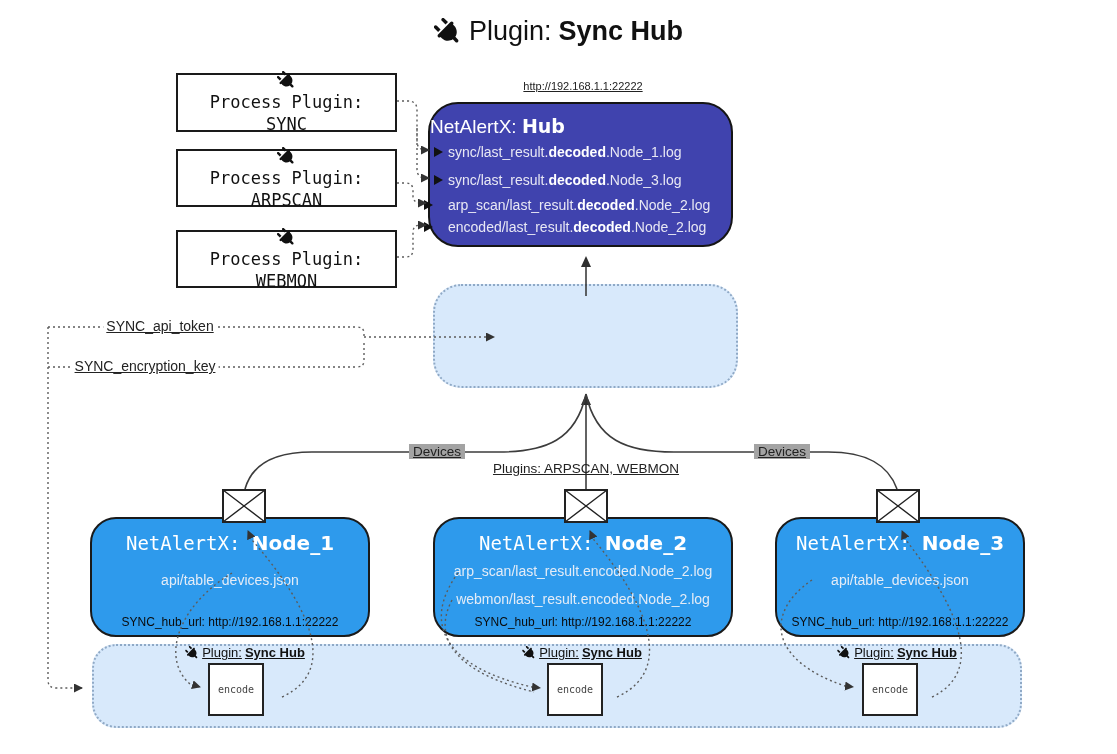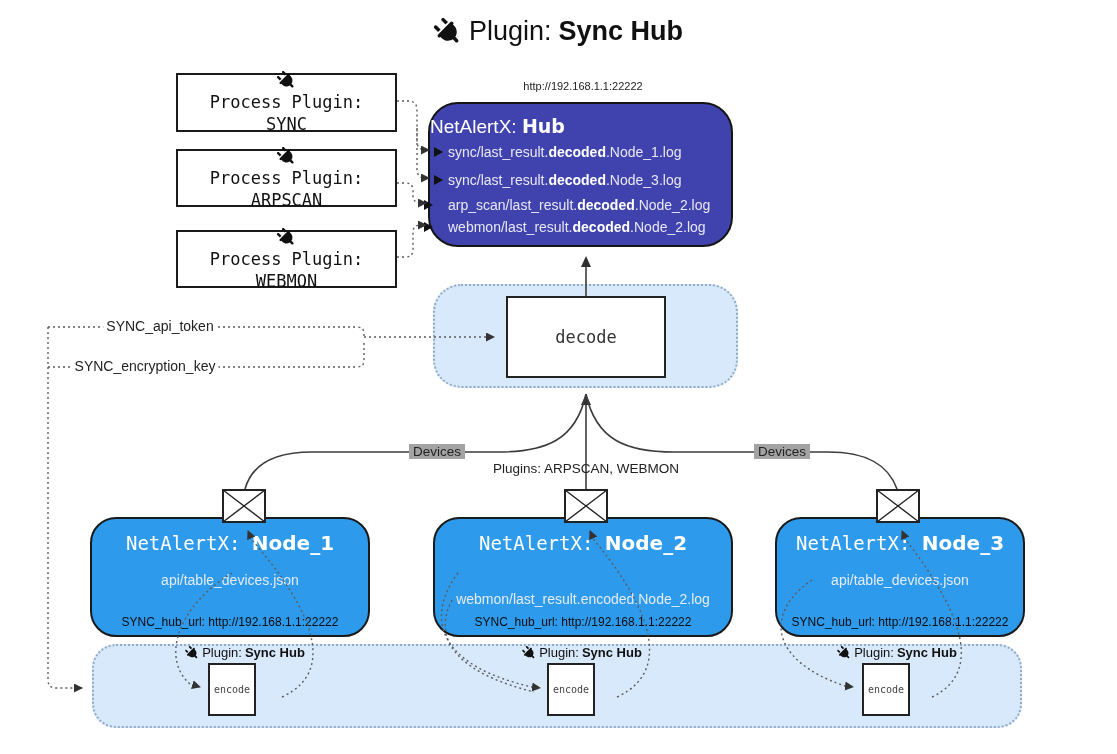--- a/index.html
+++ b/index.html
@@ -1,19 +1,19 @@
 <!DOCTYPE html>
 <html style="--hub: #4043ae; --node: #2e9aec; --panel: #d8e9fb; --panel_border: #8fa9c6;"><head>
 <meta charset="utf-8">
 <style>
   html,body{margin:0;padding:0;background:#ffffff;}
   #stage{position:relative;width:1117px;height:754px;background:#fff;overflow:hidden;
          font-family:"Liberation Sans",sans-serif;color:#1a1a1a;}
   .abs{position:absolute;}
-  .ctr{transform:translateX(-50%);white-space:nowrap;}
+  .ctr{transform:translateX(-50%);white-space:nowrap;text-decoration:underline;}
 
   
   svg.wires{position:absolute;left:0;top:0;z-index:5;pointer-events:none;}
   .s{stroke:#3c3c3c;stroke-width:1.6;fill:none;}
   .d{stroke:#5c5c5c;stroke-width:1.4;fill:none;stroke-dasharray:2 3;}
 
   
   .title{left:0;top:16px;width:1117px;display:flex;align-items:center;justify-content:center;
          gap:7px;font-size:27px;color:#111;z-index:2;}
   .title b{font-weight:700;}
@@ -40,21 +40,21 @@
 
   
   .panel{background:var(--panel,#d8e9fb);border:2px dotted var(--panel_border,#8fa9c6);
          box-sizing:border-box;z-index:1;}
   .decode-panel{left:433px;top:284px;width:305px;height:104px;border-radius:28px;}
   .bottom-panel{left:92px;top:644px;width:930px;height:84px;border-radius:24px;}
   .proc-box{background:#fff;border:2px solid #222;box-sizing:border-box;z-index:3;
             display:flex;align-items:center;justify-content:center;color:#333;
             font-family:"DejaVu Sans Mono",monospace;}
   .decode-box{left:506px;top:296px;width:160px;height:82px;font-size:17px;}
-  .encode-box{top:663px;width:48px;height:53px;font-size:10px;color:#444;}
+  .encode-box{top:663px;width:56px;height:53px;font-size:10px;color:#444;}
 
   
   .keylab{font-size:14px;color:#222;background:#fff;padding:0 3px;z-index:6;}
   
   .edgelab{font-size:13.5px;color:#222;z-index:6;}
   .wbg{background:#a3a3a3;padding:0 4px;margin-left:17px;}
 
   
   .node{background:var(--node,#2e9aec);border:2px solid #1a1a1a;border-radius:26px;
         box-sizing:border-box;height:120px;top:517px;z-index:2;}
@@ -128,21 +128,21 @@
       <b>Sync Hub</b>
   </div>
 
   <div class="abs ctr hub-url">http://192.168.1.1:22222</div>
 
   <div class="abs hub">
     <div class="hub-title"><span>NetAlertX: </span><b>Hub</b></div>
     <div class="hub-line" style="top:38px"><span class="tri t-in"></span><span>sync/last_result.</span><b>decoded</b><span>.Node_1.log</span></div>
     <div class="hub-line" style="top:66px"><span class="tri t-in"></span><span>sync/last_result.</span><b>decoded</b><span>.Node_3.log</span></div>
     <div class="hub-line" style="top:91px"><span class="tri t-out"></span><span>arp_scan/last_result.</span><b>decoded</b><span>.Node_2.log</span></div>
-    <div class="hub-line" style="top:113px"><span class="tri t-out"></span><span>webmon/last_result.</span><b>decoded</b><span>.Node_2.log</span></div>
+    <div class="hub-line" style="top:113px"><span class="tri t-out"></span><span>encoded/last_result.</span><b>decoded</b><span>.Node_2.log</span></div>
   </div>
 
   <div class="abs pp" style="left:176px;top:73px;height:59px">
     <div class="l1">
         <svg class="plug" width="19" height="19" viewBox="0 0 512 512">
           <g transform="translate(256 256) rotate(-45) translate(-192 -256)">
             <path fill="#111" d="M96 0C78.3 0 64 14.3 64 32l0 96 64 0 0-96C128 14.3 113.7 0 96 0zM288 0c-17.7 0-32 14.3-32 32l0 96 64 0 0-96c0-17.7-14.3-32-32-32zM32 160c-17.7 0-32 14.3-32 32s14.3 32 32 32l0 32c0 77.4 55 142 128 156.8l0 67.2c0 17.7 14.3 32 32 32s32-14.3 32-32l0-67.2C297 398.6 352 333.4 352 256l0-32c17.7 0 32-14.3 32-32s-14.3-32-32-32L32 160z"></path>
           </g>
         </svg>
         <span>Process Plugin:</span>
@@ -166,23 +166,20 @@
           <g transform="translate(256 256) rotate(-45) translate(-192 -256)">
             <path fill="#111" d="M96 0C78.3 0 64 14.3 64 32l0 96 64 0 0-96C128 14.3 113.7 0 96 0zM288 0c-17.7 0-32 14.3-32 32l0 96 64 0 0-96c0-17.7-14.3-32-32-32zM32 160c-17.7 0-32 14.3-32 32s14.3 32 32 32l0 32c0 77.4 55 142 128 156.8l0 67.2c0 17.7 14.3 32 32 32s32-14.3 32-32l0-67.2C297 398.6 352 333.4 352 256l0-32c17.7 0 32-14.3 32-32s-14.3-32-32-32L32 160z"></path>
           </g>
         </svg>
         <span>Process Plugin:</span>
       </div>
     <div>WEBMON</div>
   </div>
 
   <div class="abs panel decode-panel"></div>
-  <div class="abs proc-box decode-box">
-      <span>decode</span>
-    </div>
 
   <div class="abs ctr keylab" style="left:160px;top:318px">SYNC_api_token</div>
   <div class="abs ctr keylab" style="left:145px;top:358px">SYNC_encryption_key</div>
 
   <div class="abs ctr edgelab wbg" style="left:420px;top:444px">Devices</div>
   <div class="abs ctr edgelab wbg" style="left:765px;top:444px">Devices</div>
   <div class="abs ctr edgelab" style="left:586px;top:461px">Plugins: ARPSCAN, WEBMON</div>
 
   <svg class="abs env" style="left:222px;top:489px" width="44" height="34">
       <rect x="1" y="1" width="42" height="32" fill="#fff" stroke="#222" stroke-width="2"></rect>
@@ -197,20 +194,21 @@
       <path d="M1 1 L22 17 M43 1 L22 17 M1 33 L22 17 M43 33 L22 17" stroke="#222" stroke-width="1.4" fill="none"></path>
     </svg>
 
   <div class="abs node" style="left:90px;width:280px">
     <div class="node-title"><span>NetAlertX: </span><b>Node_1</b></div>
     <div class="node-line" style="top:53px">api/table_devices.json</div>
     <div class="node-url">SYNC_hub_url: http://192.168.1.1:22222</div>
   </div>
   <div class="abs node" style="left:433px;width:300px">
     <div class="node-title"><span>NetAlertX: </span><b>Node_2</b></div>
+    <div class="node-line" style="top:44px">arp_scan/last_result.encoded.Node_2.log</div>
     <div class="node-line" style="top:72px">webmon/last_result.encoded.Node_2.log</div>
     <div class="node-url">SYNC_hub_url: http://192.168.1.1:22222</div>
   </div>
   <div class="abs node" style="left:775px;width:250px">
     <div class="node-title"><span>NetAlertX: </span><b>Node_3</b></div>
     <div class="node-line" style="top:53px">api/table_devices.json</div>
     <div class="node-url">SYNC_hub_url: http://192.168.1.1:22222</div>
   </div>
 
   <div class="abs panel bottom-panel"></div>

